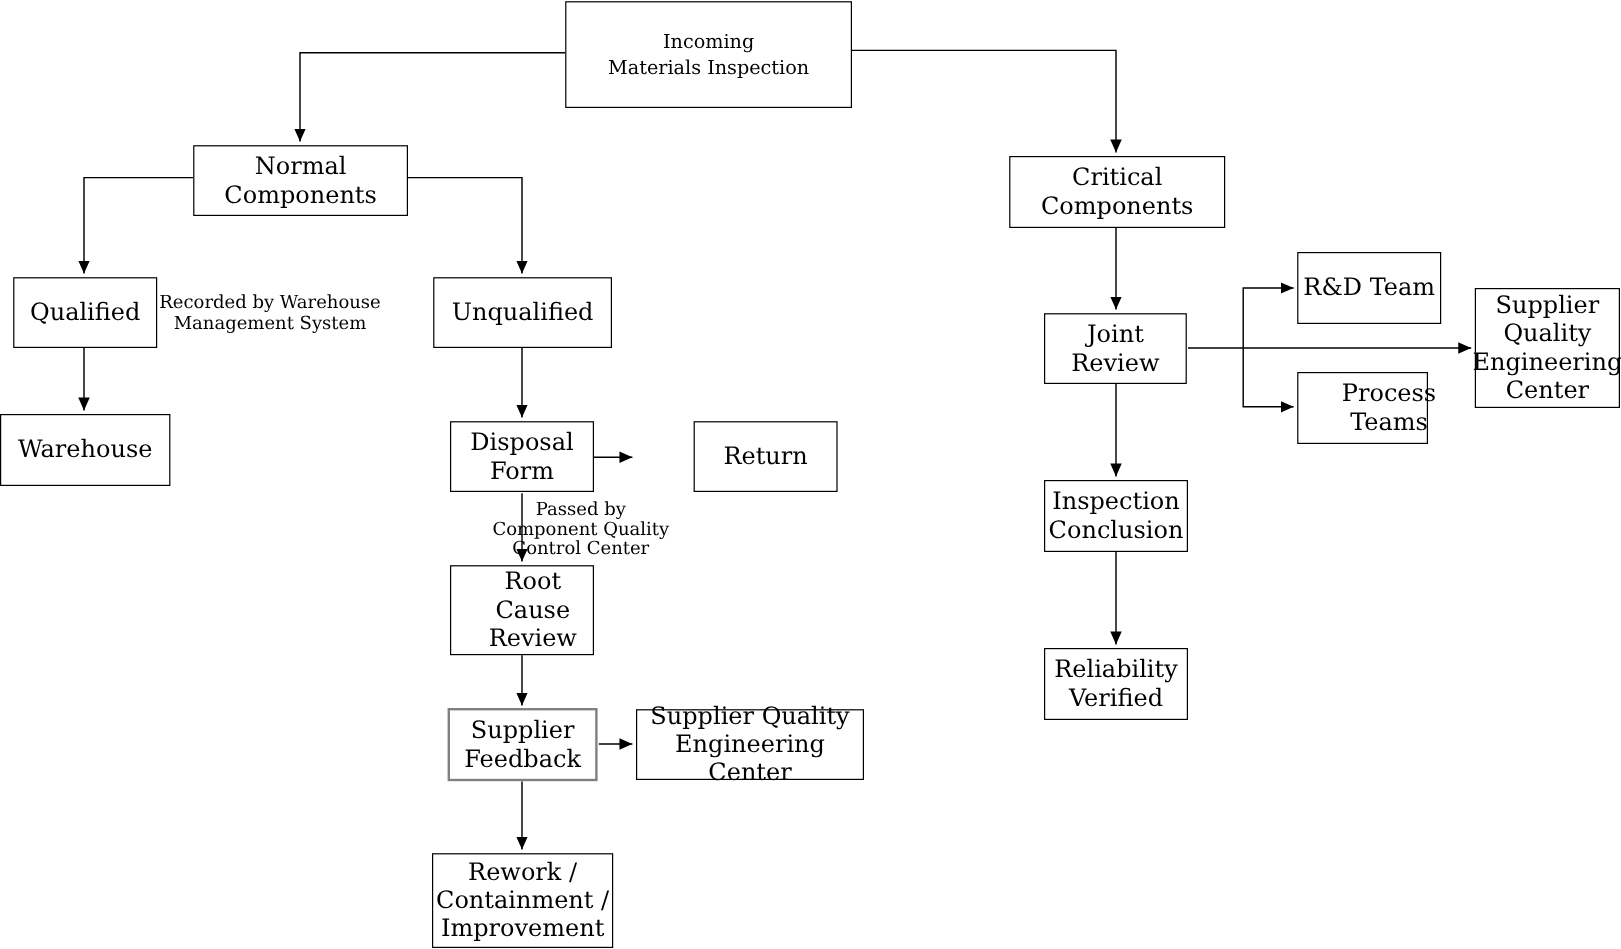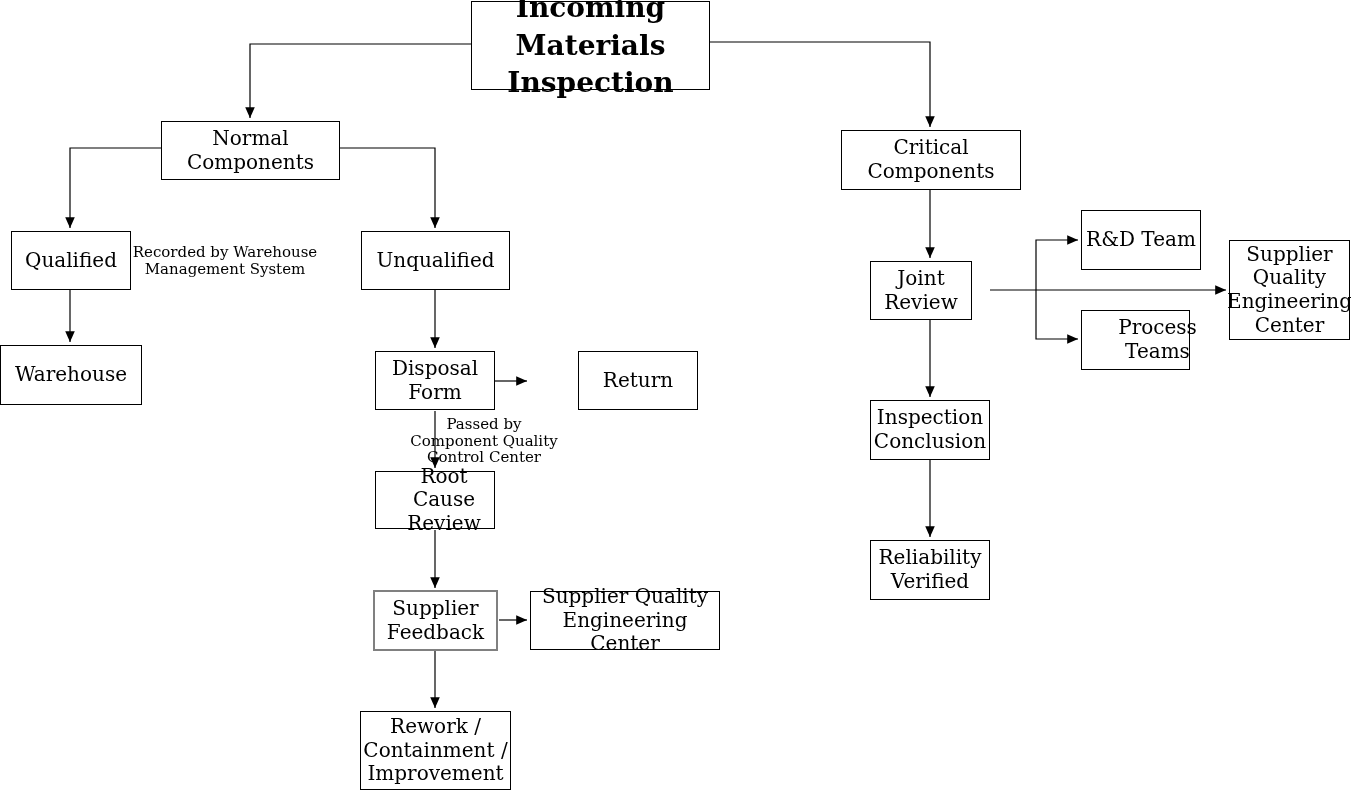--- a/index.html
+++ b/index.html
@@ -33,23 +33,22 @@
     color: #000000;
     display: flex;
     align-items: center;
     justify-content: center;
     text-align: center;
     font-size: 20px;
     line-height: 1.18;
     white-space: pre-line;
   }
   .node.title {
-    font-size: 28px;
+    font-size: 16px;
     line-height: 1.35;
-    font-weight: bold;
   }
   .node.highlight {
     border: 2px solid #808080;
   }
   .annotation {
     position: absolute;
     color: #000000;
     font-size: 15px;
     line-height: 1.1;
     text-align: center;
@@ -97,34 +96,34 @@
 
   <div class="node" style="left:361px; top:231px; width:149px; height:59px;">Unqualified</div>
 
   <div class="node" style="left:0px;   top:345px; width:142px; height:60px;">Warehouse</div>
 
   <div class="node" style="left:375px; top:351px; width:120px; height:59px;">Disposal
 Form</div>
 
   <div class="node" style="left:530px; top:351px; width:120px; height:59px;margin-left:48px;">Return</div>
 
-  <div class="node" style="left:375px; top:471px; width:120px; height:58px;padding-left:18px;">Root Cause
+  <div class="node" style="left:375px; top:471px; width:120px; height:75px;padding-left:18px;">Root Cause
 Review</div>
 
   <div class="node highlight" style="left:373px; top:590px; width:125px; height:61px;">Supplier
 Feedback</div>
 
   <div class="node" style="left:530px; top:591px; width:190px; height:59px;">Supplier Quality
 Engineering Center</div>
 
   <div class="node" style="left:360px; top:711px; width:151px; height:79px;">Rework /
 Containment /
 Improvement</div>
 
-  <div class="node" style="left:870px; top:261px; width:102px; height:59px;">Joint Review</div>
+  <div class="node" style="left:870px; top:261px; width:119px; height:59px;">Joint Review</div>
 
   <div class="node" style="left:1081px; top:210px; width:120px; height:60px;">R&amp;D Team</div>
 
   <div class="node" style="left:1081px; top:310px; width:109px; height:60px;padding-left:44px;">Process
 Teams</div>
 
   <div class="node" style="left:1229px; top:240px; width:121px; height:100px;">Supplier
 Quality
 Engineering
 Center</div>

